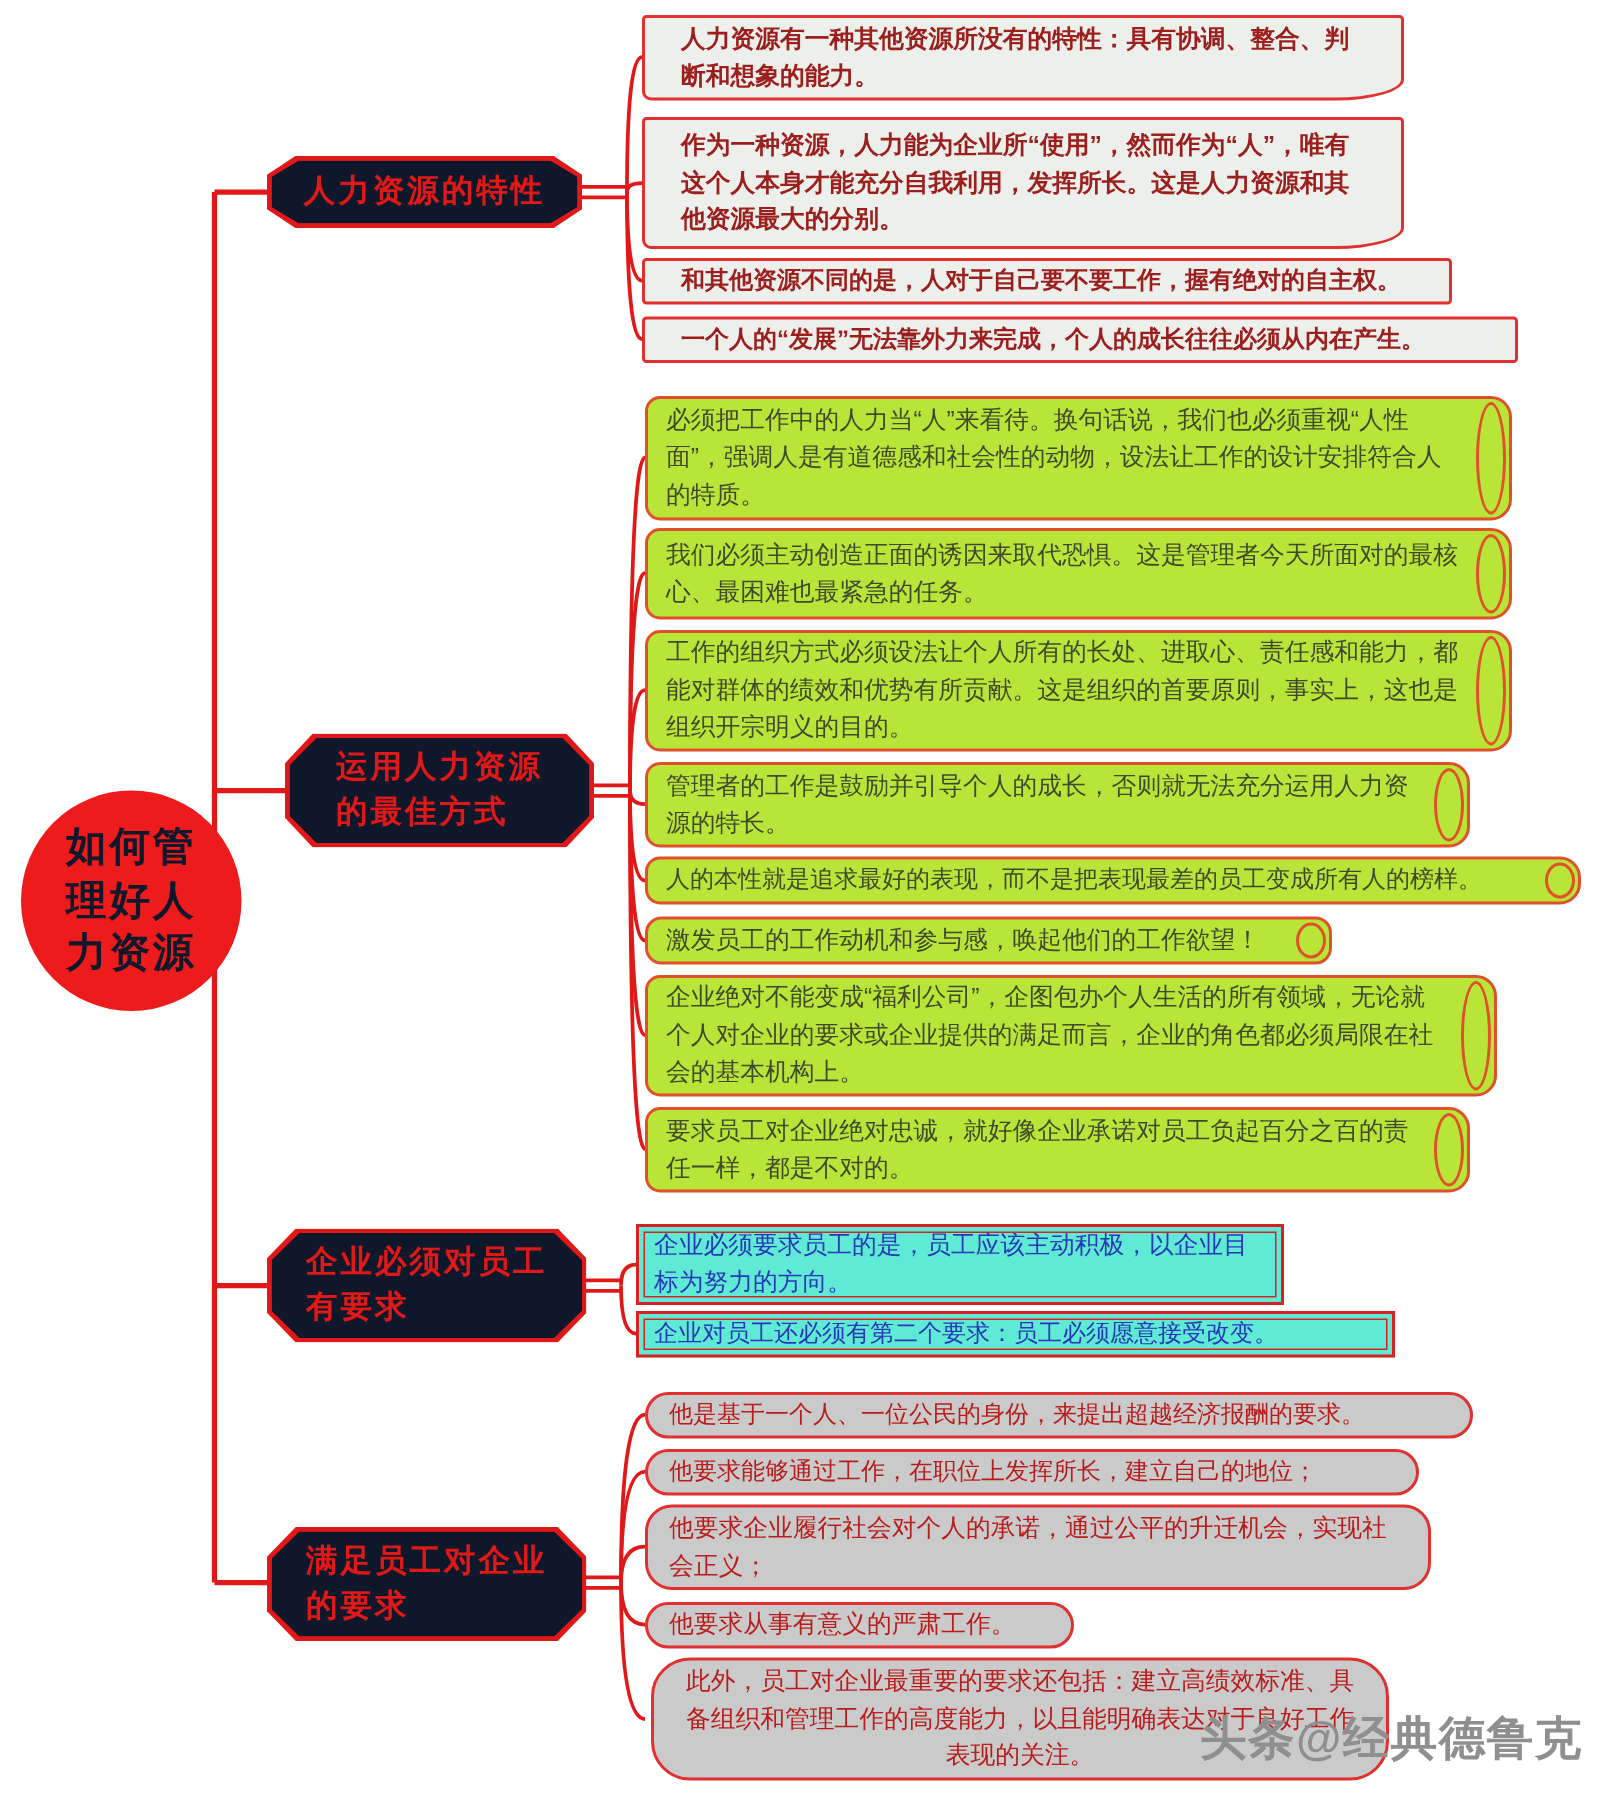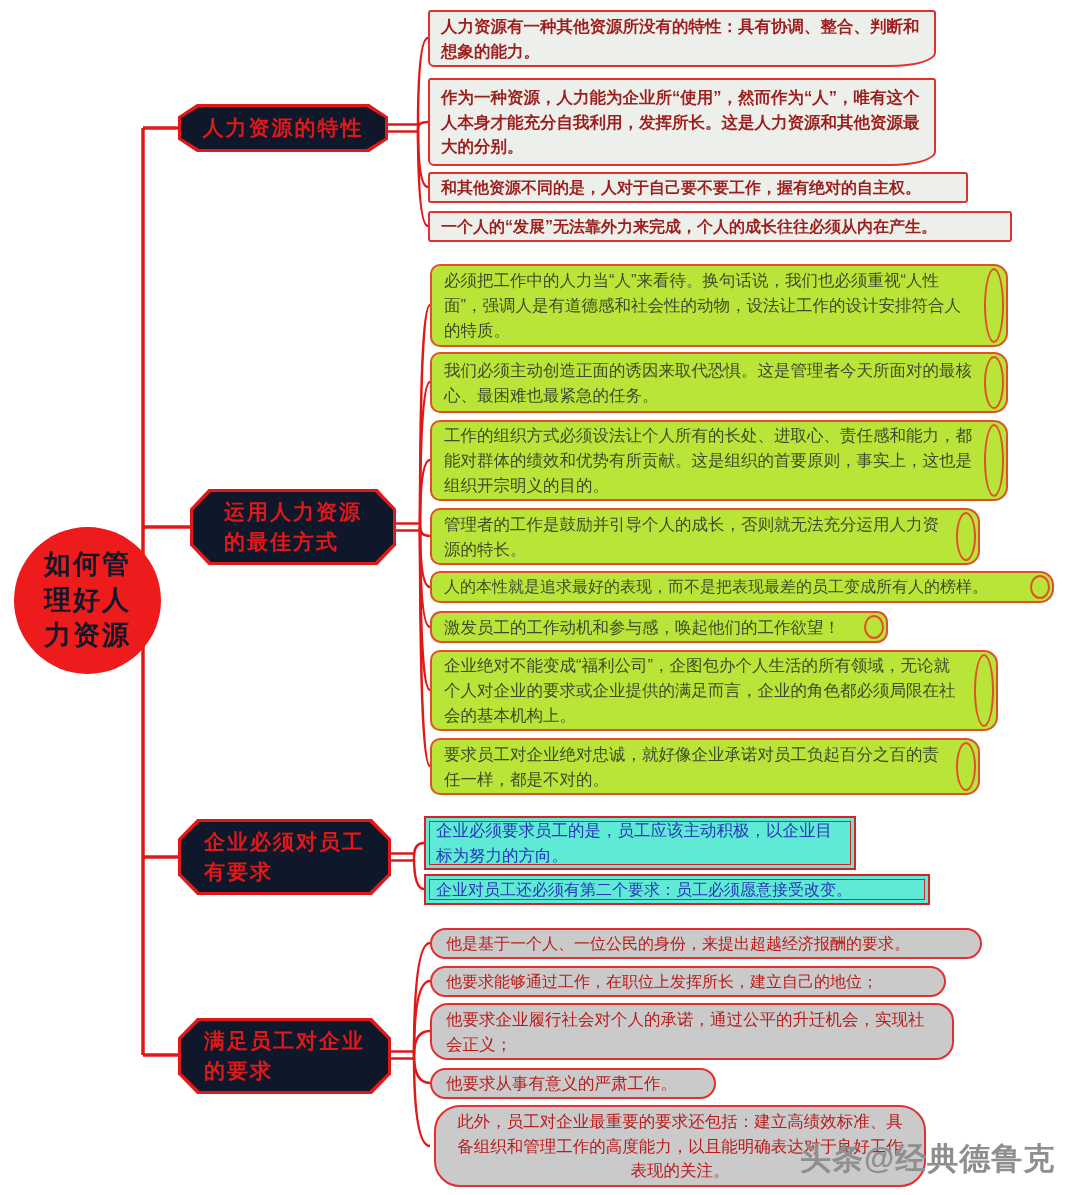--- a/index.html
+++ b/index.html
@@ -16,21 +16,21 @@
   .branch-in{position:absolute;left:3px;top:3px;right:3px;bottom:3px;
     clip-path:polygon(9% 0,91% 0,100% 26%,100% 74%,91% 100%,9% 100%,0 74%,0 26%);
     background:#0f172a;display:flex;align-items:center;justify-content:center;}
   .branch-label{color:#e01818;font-weight:bold;font-size:21px;letter-spacing:2px;
     white-space:pre-line;text-align:left;line-height:1.45;}
 
   .leaf{position:absolute;z-index:1;box-sizing:border-box;display:flex;align-items:center;
     font-size:16.5px;line-height:1.5;overflow:hidden;}
 
   .leafA{background:#edf0ea;border:2px solid #e03030;color:#9c1f1f;font-weight:bold;
-    padding:4px 11px;border-radius:3px;}
+    padding:4px 24px;border-radius:3px;}
   .leafA.wavy{border-radius:3px 3px 46px 6px / 3px 3px 14px 6px;}
 
   .leafB{background:#b9e438;border:2px solid #e0512b;color:#3f4a2c;
     padding:4px 34px 4px 12px;border-radius:10px 14px 14px 10px;}
   .leafB::after{content:"";position:absolute;right:2px;top:2px;bottom:2px;width:20px;
     border:2px solid #e0512b;border-radius:50%;box-sizing:border-box;}
 
   .leafC{background:#5eead4;border:2px solid #d62222;color:#2838b8;
     padding:4px 10px;outline:1.5px solid #d62222;outline-offset:-6px;}
 

